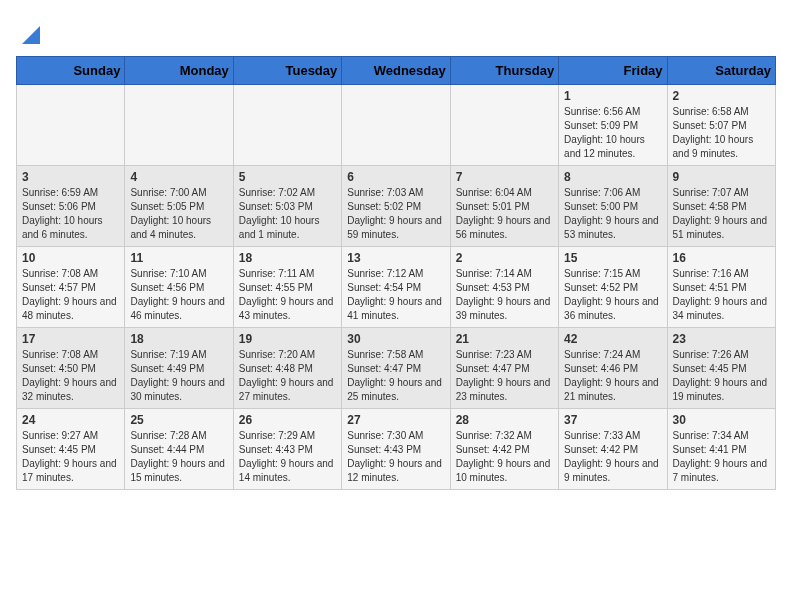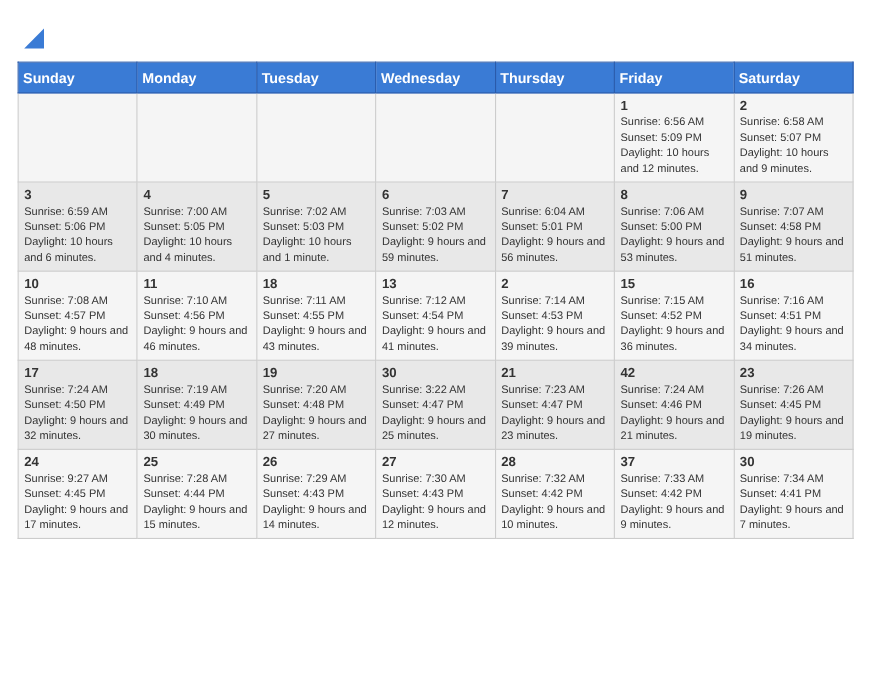--- a/index.html
+++ b/index.html
@@ -39,25 +39,25 @@
       color: #555;
       font-style: italic;
     }
     table {
       width: 100%;
       border-collapse: collapse;
       table-layout: fixed;
     }
     thead tr th {
       background-color: #3a7bd5;
-      color: #ffffff;
+      color: #000000;
       font-size: 13px;
       font-weight: bold;
       padding: 6px 4px;
-      text-align: left;
+      text-align: right;
       border: 1px solid #2a5aaa;
     }
     tbody tr { vertical-align: top; }
     tbody tr:nth-child(odd) { background: #f5f5f5; }
     tbody tr:nth-child(even) { background: #e8e8e8; }
     td {
       border: 1px solid #ccc;
       padding: 4px 5px;
       font-size: 10.5px;
       color: #333;
@@ -210,39 +210,39 @@
         <td>
           <span class="day-num">16</span>
           <div class="day-info">Sunrise: 7:16 AM
 Sunset: 4:51 PM
 Daylight: 9 hours and 34 minutes.</div>
         </td>
       </tr>
       <tr>
         <td>
           <span class="day-num">17</span>
-          <div class="day-info">Sunrise: 7:24 AM
+          <div class="day-info">Sunrise: 7:08 AM
 Sunset: 4:50 PM
 Daylight: 9 hours and 32 minutes.</div>
         </td>
         <td>
           <span class="day-num">18</span>
           <div class="day-info">Sunrise: 7:19 AM
 Sunset: 4:49 PM
 Daylight: 9 hours and 30 minutes.</div>
         </td>
         <td>
           <span class="day-num">19</span>
           <div class="day-info">Sunrise: 7:20 AM
 Sunset: 4:48 PM
 Daylight: 9 hours and 27 minutes.</div>
         </td>
         <td>
           <span class="day-num">30</span>
-          <div class="day-info">Sunrise: 3:22 AM
+          <div class="day-info">Sunrise: 7:58 AM
 Sunset: 4:47 PM
 Daylight: 9 hours and 25 minutes.</div>
         </td>
         <td>
           <span class="day-num">21</span>
           <div class="day-info">Sunrise: 7:23 AM
 Sunset: 4:47 PM
 Daylight: 9 hours and 23 minutes.</div>
         </td>
         <td>

